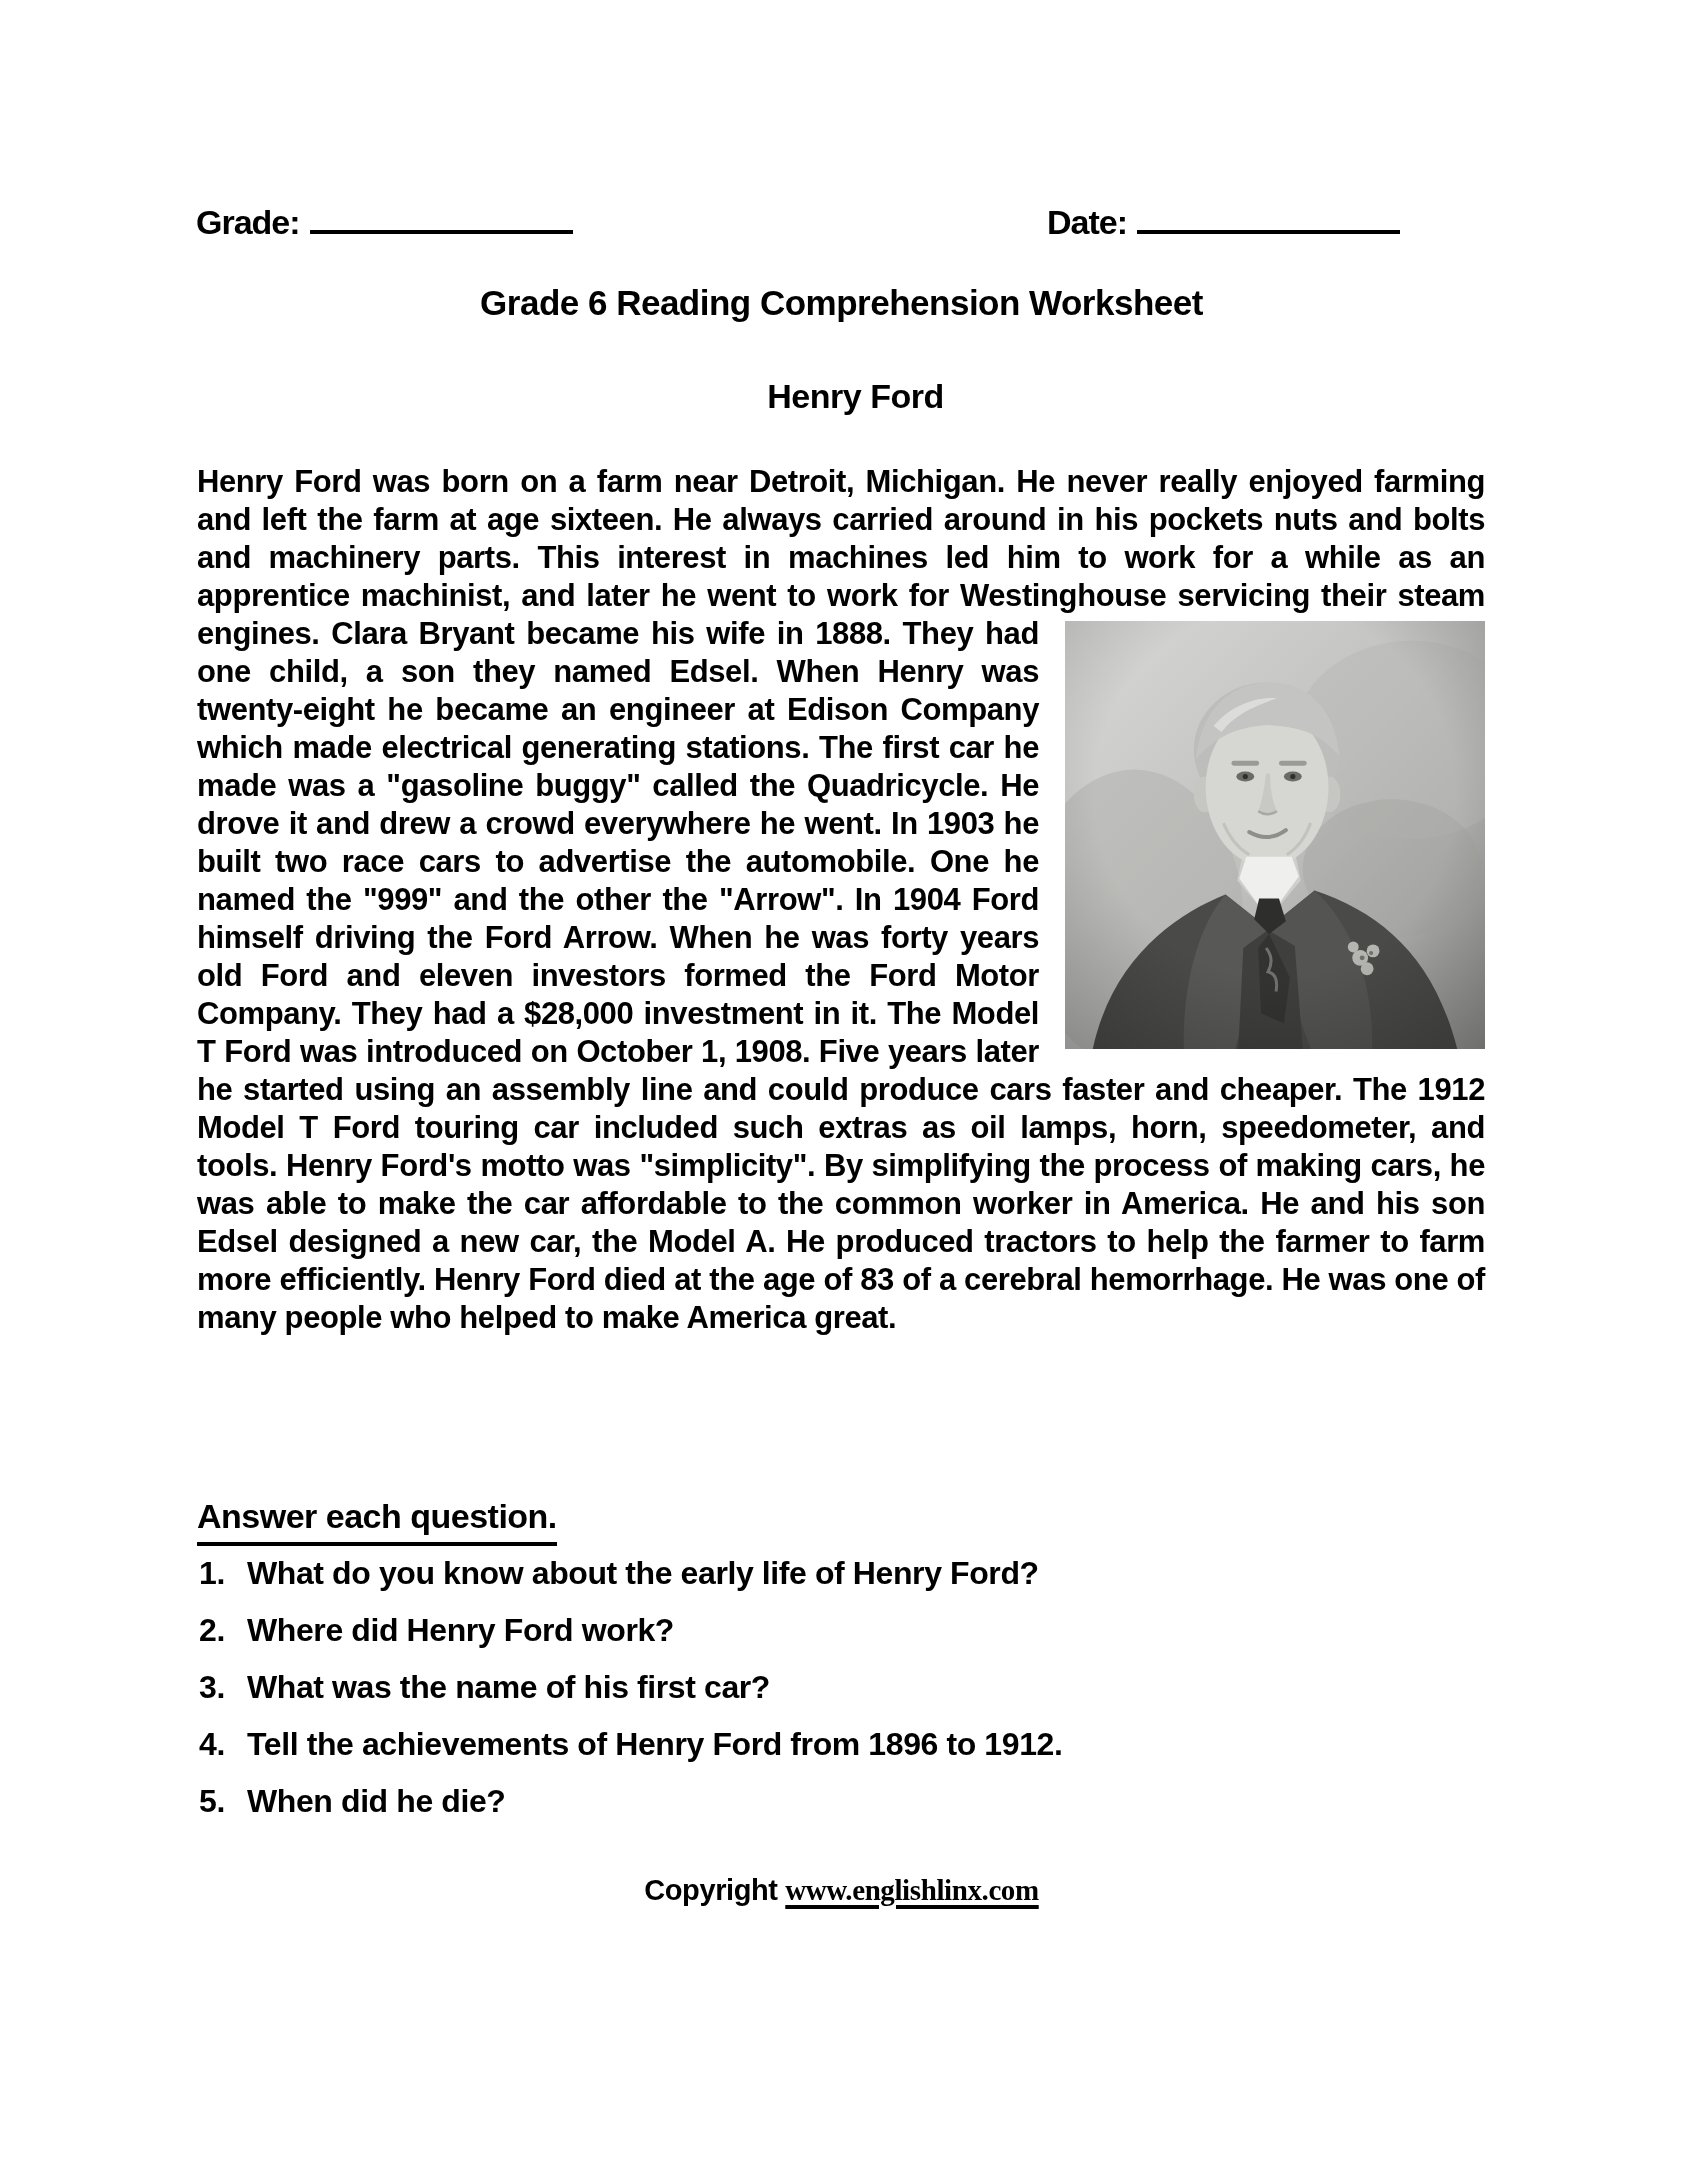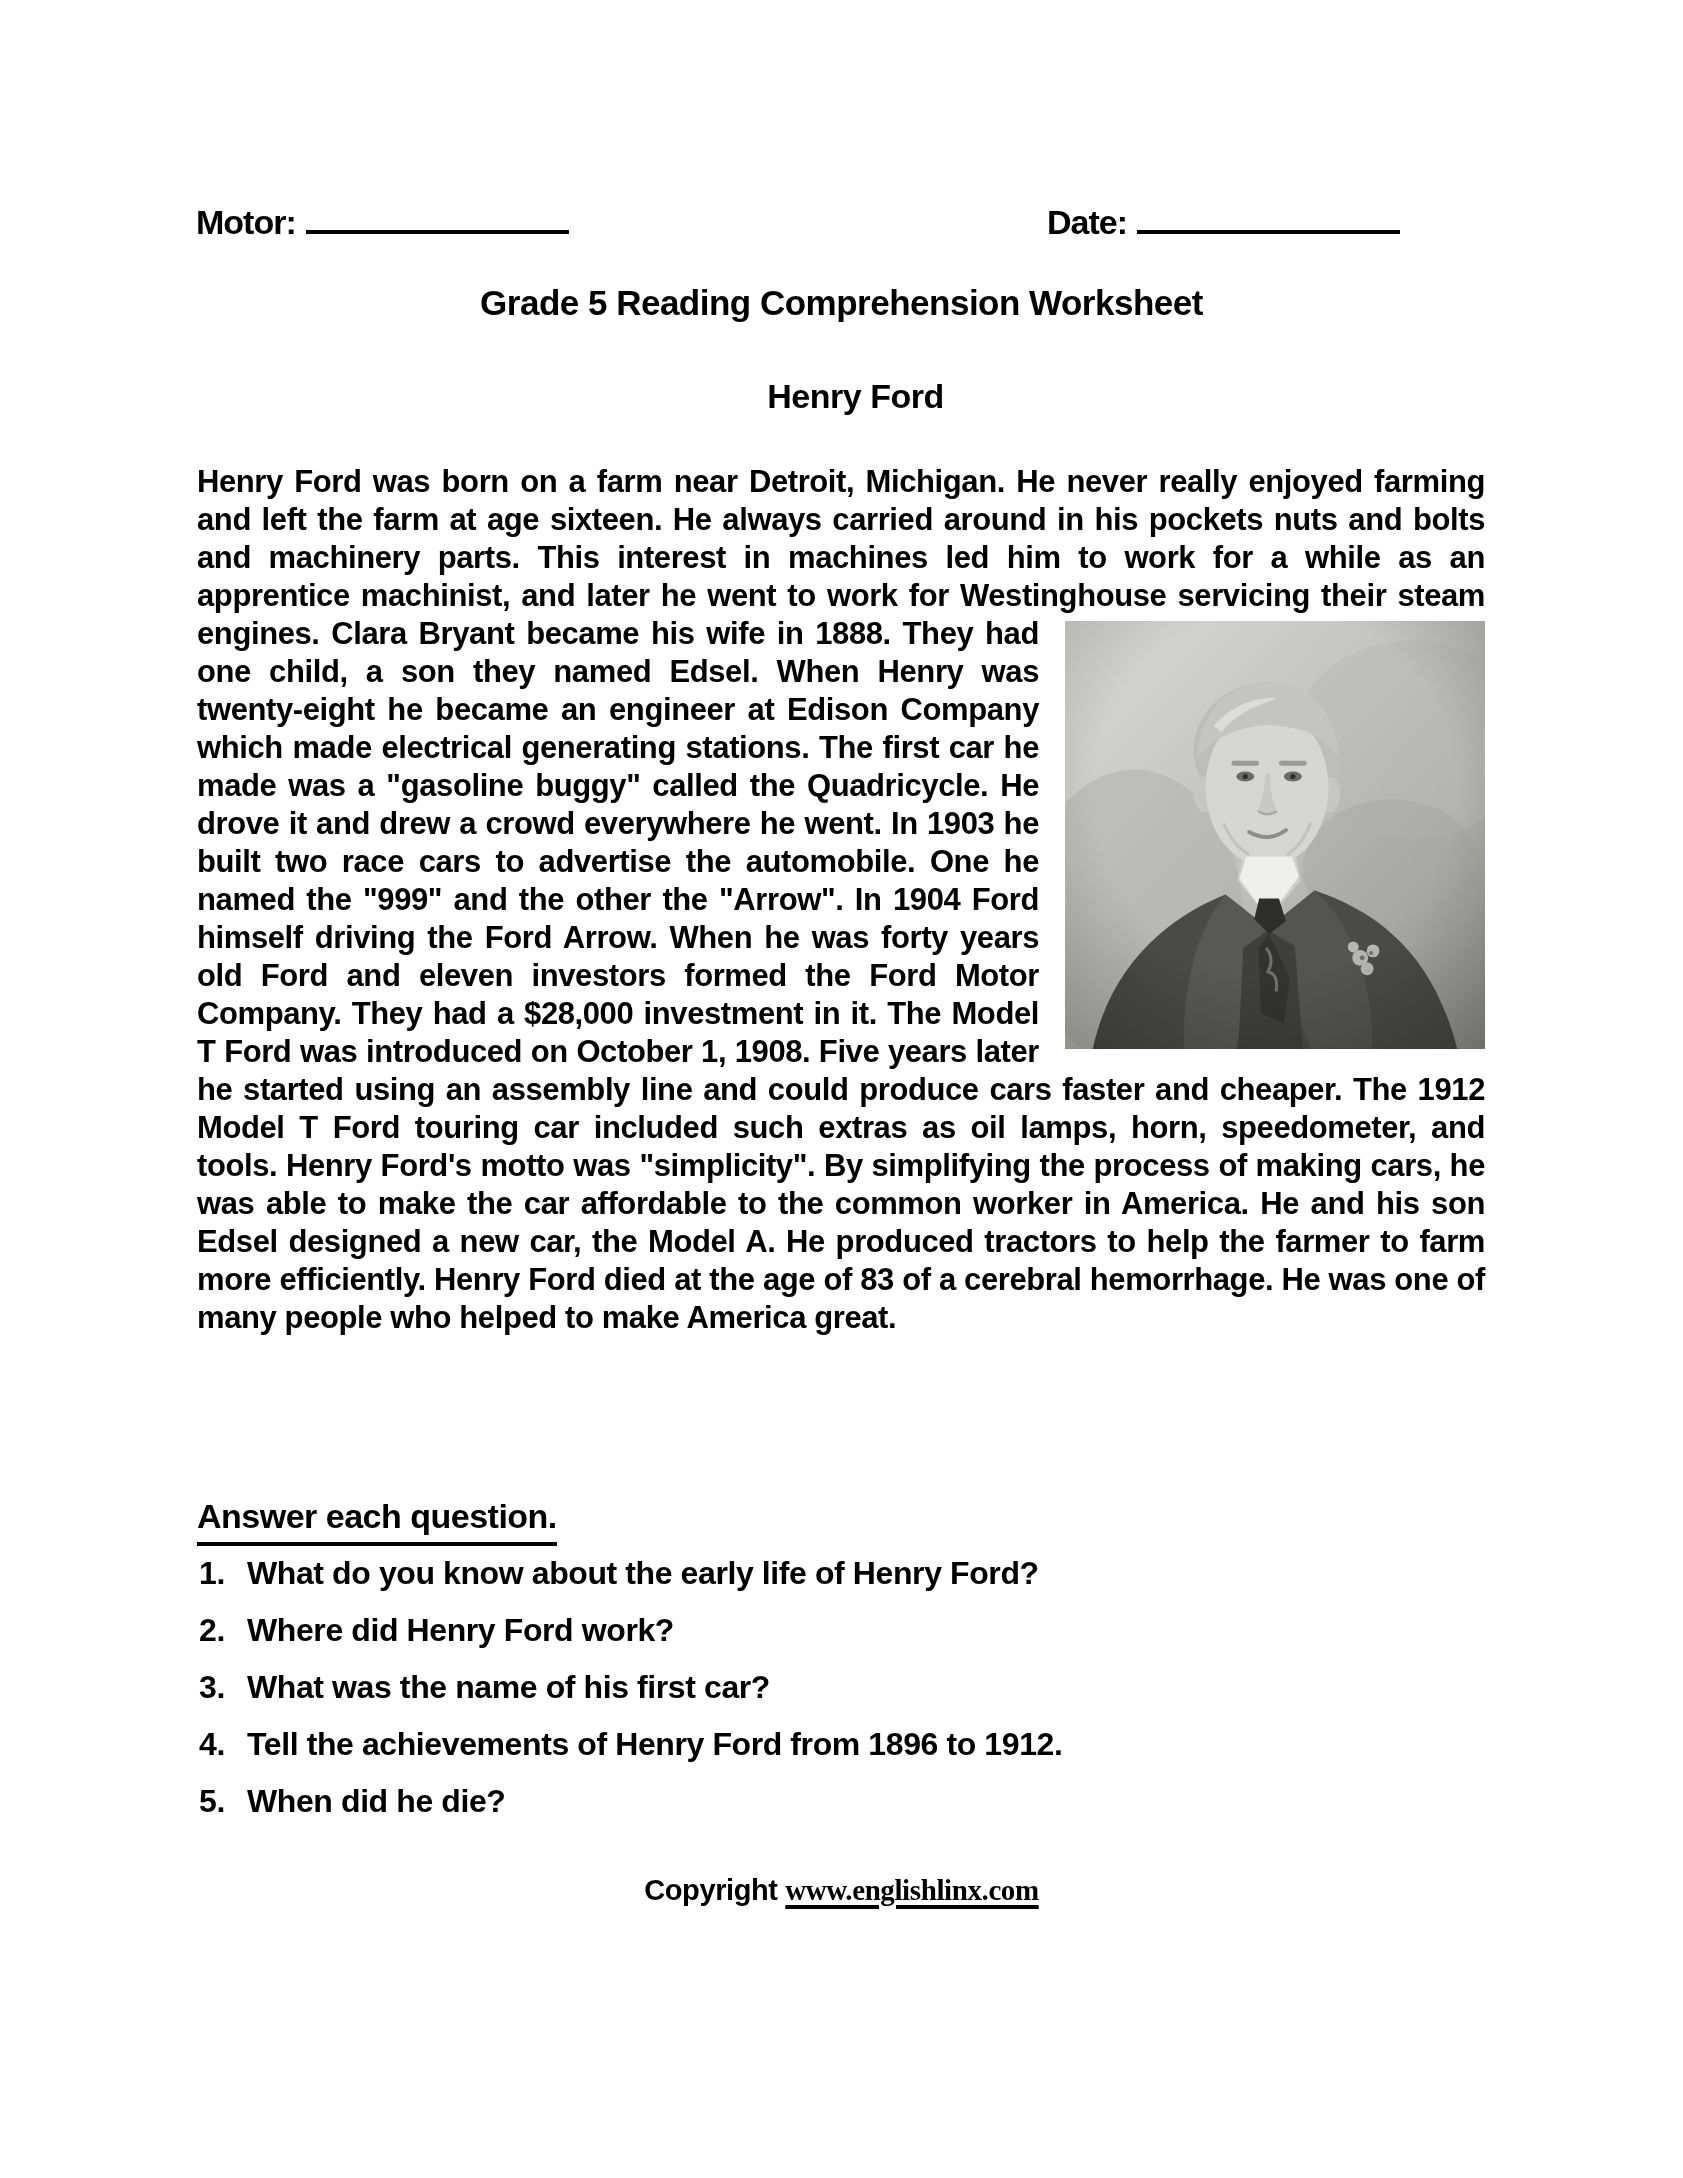--- a/index.html
+++ b/index.html
@@ -89,28 +89,28 @@
     font-weight: 700;
     font-family: Liberation Serif, serif;
   }
 </style>
 </head>
 <body>
 
 <div class="page">
 
   <div class="header-field name-field">
-    <span>Motor:</span><span class="blank-line"></span>
+    <span>Grade:</span><span class="blank-line"></span>
   </div>
 
   <div class="header-field date-field">
     <span>Date:</span><span class="blank-line"></span>
   </div>
 
-  <h1 class="title">Grade 5 Reading Comprehension Worksheet</h1>
+  <h1 class="title">Grade 6 Reading Comprehension Worksheet</h1>
   <h2 class="subtitle">Henry Ford</h2>
 
   <div class="story">
     <p class="story-text">
       <span>Henry Ford was born on a farm near Detroit, Michigan. He never really enjoyed farming and left the farm at age sixteen. He always carried around in his pockets nuts and bolts and machinery parts. This interest in machines led him to work for a while as an apprentice machinist, and later he went to work for Westinghouse servicing their steam engines. Clara Bryant became</span>
       <svg class="photo" viewBox="0 0 424 432" preserveAspectRatio="none" aria-hidden="true">
         <defs>
           <linearGradient id="pbg" x1="0%" y1="0%" x2="100%" y2="100%">
             <stop offset="0%" stop-color="#d8d8d6"></stop>
             <stop offset="50%" stop-color="#c0c0be"></stop>

